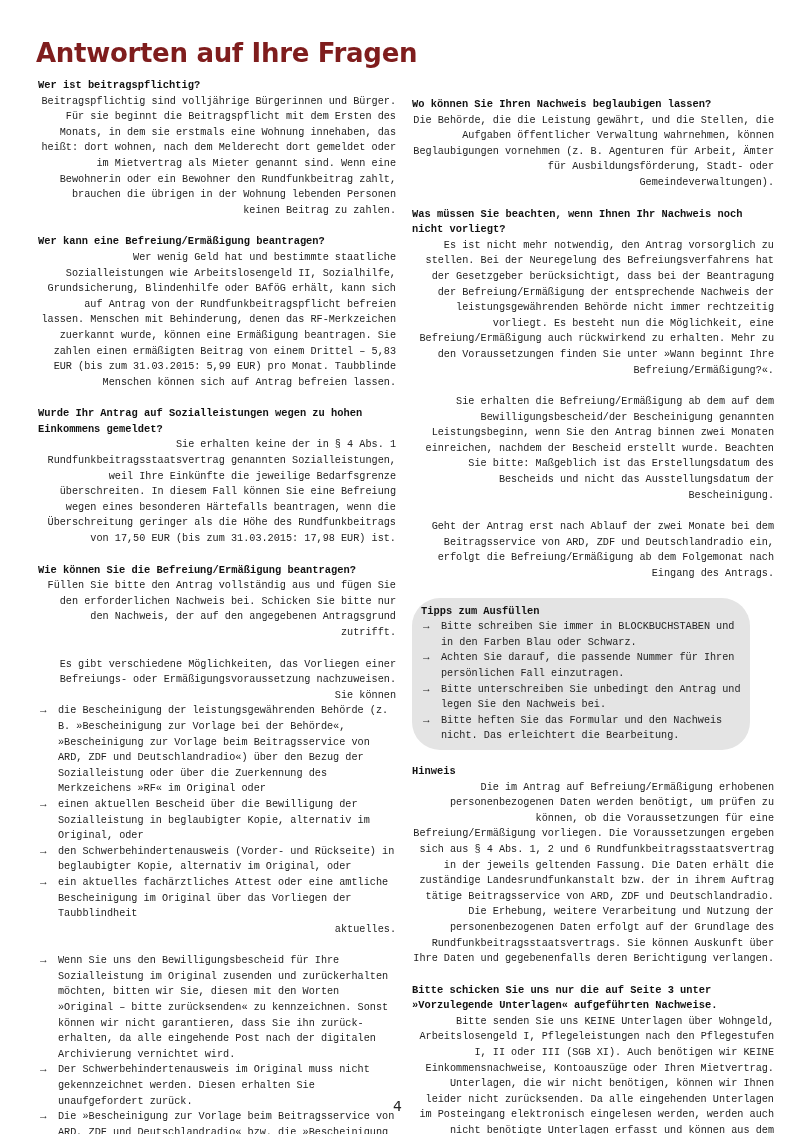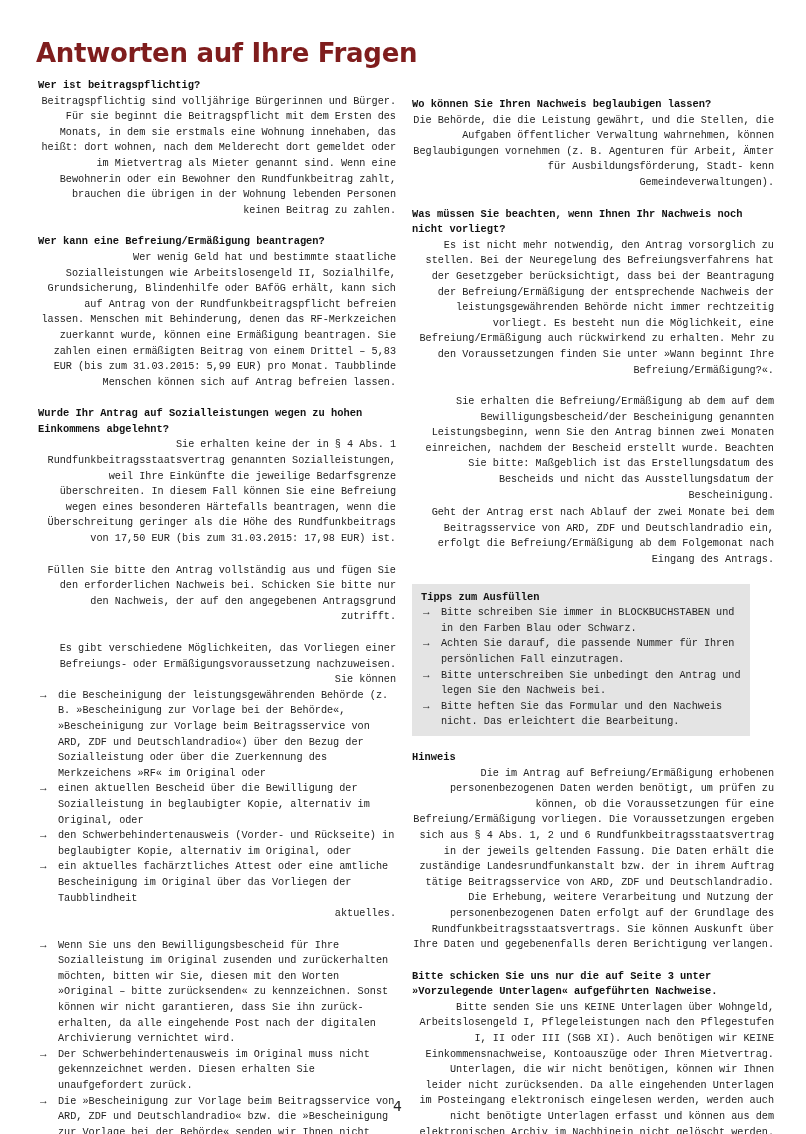--- a/index.html
+++ b/index.html
@@ -16,54 +16,55 @@
     .col-left { left: 38px; width: 358px; }
     .col-right { left: 412px; width: 362px; top: 97px; }
     .section { margin: 0 0 16px 0; }
     .q {
       font-weight: bold; font-size: 10.4px; line-height: 15.6px; margin: 0; color: #111;
     }
     .p {
       font-size: 10.2px; line-height: 15.6px; margin: 0; color: #222;
       text-align: right;
     }
-    .p + .p { margin-top: 2px; }
+    .p + .p { margin-top: 16px; }
     ul.arrows { list-style: none; margin: 0; padding: 0; }
     ul.arrows li {
       position: relative; padding-left: 20px; font-size: 10.2px; line-height: 15.6px; color: #222;
     }
     ul.arrows li .arrow {
       position: absolute; left: 2px; top: 0; font-size: 11px; color: #222;
     }
     .tipps {
-      background: #e4e4e4; padding: 6px 8px 6px 9px; margin: 0 24px 14px 0;
+      background: #e4e4e4; padding: 6px 8px 6px 9px; margin: 0 24px 14px 0; border-radius: 28px;
     }
     .page-number {
       position: absolute; left: 393px; top: 1098px; font-size: 14px; color: #222;
     }
   </style>
 </head>
 <body>
 
 <h1 class="page-title">Antworten auf Ihre Fragen</h1>
 
 <div class="col col-left">
   <div class="section">
     <p class="q">Wer ist beitragspflichtig?</p>
     <p class="p">Beitragspflichtig sind volljährige Bürgerinnen und Bürger. Für sie beginnt die Beitragspflicht mit dem Ersten des Monats, in dem sie erst­mals eine Wohnung innehaben, das heißt: dort wohnen, nach dem Melderecht dort gemeldet oder im Mietvertrag als Mieter genannt sind. Wenn eine Bewohnerin oder ein Bewohner den Rundfunkbeitrag zahlt, brauchen die übrigen in der Wohnung lebenden Personen keinen Beitrag zu zahlen.</p>
   </div>
   <div class="section">
     <p class="q">Wer kann eine Befreiung/Ermäßigung beantragen?</p>
     <p class="p">Wer wenig Geld hat und bestimmte staatliche Sozialleistungen wie Arbeitslosengeld II, Sozialhilfe, Grundsicherung, Blindenhilfe oder BAföG erhält, kann sich auf Antrag von der Rundfunkbeitragspflicht befreien lassen. Menschen mit Behinderung, denen das RF-Merk­zeichen zuerkannt wurde, können eine Ermäßigung beantragen. Sie zahlen einen ermäßigten Beitrag von einem Drittel – 5,83 EUR (bis zum 31.03.2015: 5,99 EUR) pro Monat. Taubblinde Menschen können sich auf Antrag befreien lassen.</p>
   </div>
   <div class="section">
-    <p class="q">Wurde Ihr Antrag auf Sozialleistungen wegen zu hohen Einkommens abgelehnt?</p>
+    <p class="q">Wurde Ihr Antrag auf Sozialleistungen wegen zu hohen Einkommens gemeldet?</p>
     <p class="p">Sie erhalten keine der in § 4 Abs. 1 Rundfunkbeitragsstaatsvertrag genannten Sozialleistungen, weil Ihre Einkünfte die jeweilige Bedarfs­grenze überschreiten. In diesem Fall können Sie eine Befreiung wegen eines besonderen Härtefalls beantragen, wenn die Überschreitung geringer als die Höhe des Rundfunkbeitrags von 17,50 EUR (bis zum 31.03.2015: 17,98 EUR) ist.</p>
   </div>
   <div class="section">
+    <p class="q">Wie können Sie die Befreiung/Ermäßigung beantragen?</p>
     <p class="p">Füllen Sie bitte den Antrag vollständig aus und fügen Sie den erforder­lichen Nachweis bei. Schicken Sie bitte nur den Nachweis, der auf den angegebenen Antragsgrund zutrifft.</p>
   </div>
   <div class="section">
     <p class="p">Es gibt verschiedene Möglichkeiten, das Vorliegen einer Befreiungs- oder Ermäßigungsvoraussetzung nachzuweisen. Sie können</p>
     <ul class="arrows">
       <li><span class="arrow">→</span><span>die Bescheinigung der leistungsgewährenden Behörde (z. B. »Bescheinigung zur Vorlage bei der Behörde«, »Bescheinigung zur Vorlage beim Beitragsservice von ARD, ZDF und Deutschlandradio«) über den Bezug der Sozialleistung oder über die Zuerkennung des Merkzeichens »RF« im Original oder</span></li>
       <li><span class="arrow">→</span><span>einen aktuellen Bescheid über die Bewilligung der Sozialleistung in beglaubigter Kopie, alternativ im Original, oder</span></li>
       <li><span class="arrow">→</span><span>den Schwerbehindertenausweis (Vorder- und Rückseite) in beglau­bigter Kopie, alternativ im Original, oder</span></li>
       <li><span class="arrow">→</span><span>ein aktuelles fachärztliches Attest oder eine amtliche Bescheinigung im Original über das Vorliegen der Taubblindheit</span></li>
     </ul>
@@ -74,21 +75,21 @@
       <li><span class="arrow">→</span><span>Wenn Sie uns den Bewilligungsbescheid für Ihre Sozialleistung im Original zusenden und zurückerhalten möchten, bitten wir Sie, diesen mit den Worten »Original – bitte zurücksenden« zu kenn­zeichnen. Sonst können wir nicht garantieren, dass Sie ihn zurück­erhalten, da alle eingehende Post nach der digitalen Archivierung vernichtet wird.</span></li>
       <li><span class="arrow">→</span><span>Der Schwerbehindertenausweis im Original muss nicht gekenn­zeichnet werden. Diesen erhalten Sie unaufgefordert zurück.</span></li>
       <li><span class="arrow">→</span><span>Die »Bescheinigung zur Vorlage beim Beitragsservice von ARD, ZDF und Deutschlandradio« bzw. die »Bescheinigung zur Vorlage bei der Behörde« senden wir Ihnen nicht zurück. Diese benötigt der Beitragsservice von ARD, ZDF und Deutschlandradio als Original. Dieses Original ist zum Verbleib bestimmt.</span></li>
     </ul>
   </div>
 </div>
 
 <div class="col col-right">
   <div class="section">
     <p class="q">Wo können Sie Ihren Nachweis beglaubigen lassen?</p>
-    <p class="p">Die Behörde, die die Leistung gewährt, und die Stellen, die Aufgaben öffentlicher Verwaltung wahrnehmen, können Beglaubigungen vor­nehmen (z. B. Agenturen für Arbeit, Ämter für Ausbildungsförderung, Stadt- kenn Gemeindeverwaltungen).</p>
+    <p class="p">Die Behörde, die die Leistung gewährt, und die Stellen, die Aufgaben öffentlicher Verwaltung wahrnehmen, können Beglaubigungen vor­nehmen (z. B. Agenturen für Arbeit, Ämter für Ausbildungsförderung, Stadt- oder Gemeindeverwaltungen).</p>
   </div>
   <div class="section">
     <p class="q">Was müssen Sie beachten, wenn Ihnen Ihr Nachweis noch nicht vorliegt?</p>
     <p class="p">Es ist nicht mehr notwendig, den Antrag vorsorglich zu stellen. Bei der Neuregelung des Befreiungsverfahrens hat der Gesetzgeber berücksich­tigt, dass bei der Beantragung der Befreiung/Ermäßigung der ent­sprechende Nachweis der leistungsgewährenden Behörde nicht immer rechtzeitig vorliegt. Es besteht nun die Möglichkeit, eine Befreiung/Ermäßigung auch rückwirkend zu erhalten. Mehr zu den Voraussetzun­gen finden Sie unter »Wann beginnt Ihre Befreiung/Ermäßigung?«.</p>
   </div>
   <div class="section">
     <p class="p">Sie erhalten die Befreiung/Ermäßigung ab dem auf dem Bewilligungs­bescheid/der Bescheinigung genannten Leistungsbeginn, wenn Sie den Antrag binnen zwei Monaten einreichen, nachdem der Bescheid erstellt wurde. Beachten Sie bitte: Maßgeblich ist das Erstellungsdatum des Bescheids und nicht das Ausstellungsdatum der Bescheinigung.</p>
     <p class="p">Geht der Antrag erst nach Ablauf der zwei Monate bei dem Beitrags­service von ARD, ZDF und Deutschlandradio ein, erfolgt die Befreiung/Ermäßigung ab dem Folgemonat nach Eingang des Antrags.</p>
   </div>
   <div class="tipps">

